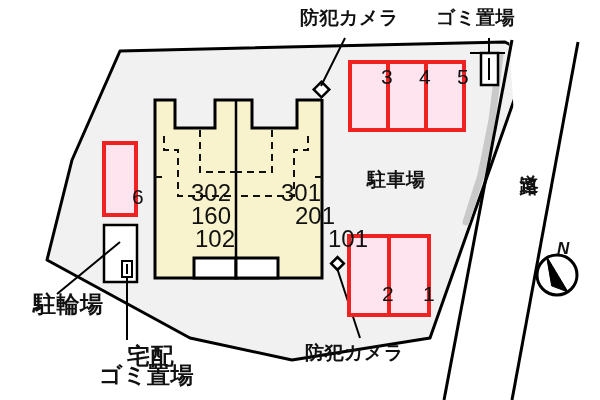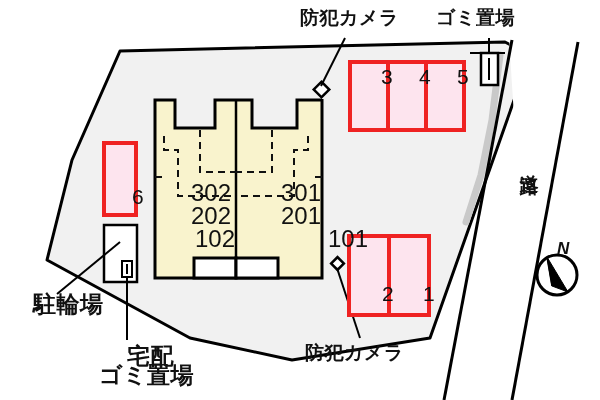--- a/index.html
+++ b/index.html
@@ -145,37 +145,38 @@
     </g>
 
   </svg>
 
   <div class="lbl jp" style="left:281px; top:8px;">防犯カメラ</div>
 
   <div class="lbl jp" style="left:417px; top:8px;">ゴミ置場</div>
 
   <div class="lbl jp" style="left:286px; top:343px;">防犯カメラ</div>
 
+  <div class="lbl jp" style="left:348px; top:170px;">駐車場</div>
 
   <div class="lbl vert" style="left:500px; top:160px;">道路</div>
 
   <div class="lbl jp-sm" style="left:14px; top:292px;">駐輪場</div>
 
   <div class="lbl jp-sm" style="left:108px; top:344px;">宅配</div>
 
   <div class="lbl jp-sm" style="left:80px; top:363px;">ゴミ置場</div>
 
   <div class="lbl compass-n" style="left:538px; top:240px;">N</div>
 
   <div class="lbl unit" style="left:172px; top:180px;">302</div>
-  <div class="lbl unit" style="left:172px; top:203px;">202</div>
+  <div class="lbl unit" style="left:172px; top:203px;">160</div>
   <div class="lbl unit" style="left:176px; top:226px;">102</div>
 
   <div class="lbl unit" style="left:262px; top:180px;">301</div>
-  <div class="lbl unit" style="left:262px; top:203px;">201</div>
+  <div class="lbl unit" style="left:276px; top:203px;">201</div>
   <div class="lbl unit" style="left:265px; top:226px;margin-left:44px;">101</div>
 
   <div class="lbl stall-num" style="left:362px; top:66px;">3</div>
   <div class="lbl stall-num" style="left:400px; top:66px;">4</div>
   <div class="lbl stall-num" style="left:438px; top:66px;">5</div>
 
   <div class="lbl stall-num" style="left:113px; top:186px;">6</div>
 
   <div class="lbl stall-num" style="left:363px; top:283px;">2</div>
   <div class="lbl stall-num" style="left:404px; top:283px;">1</div>

